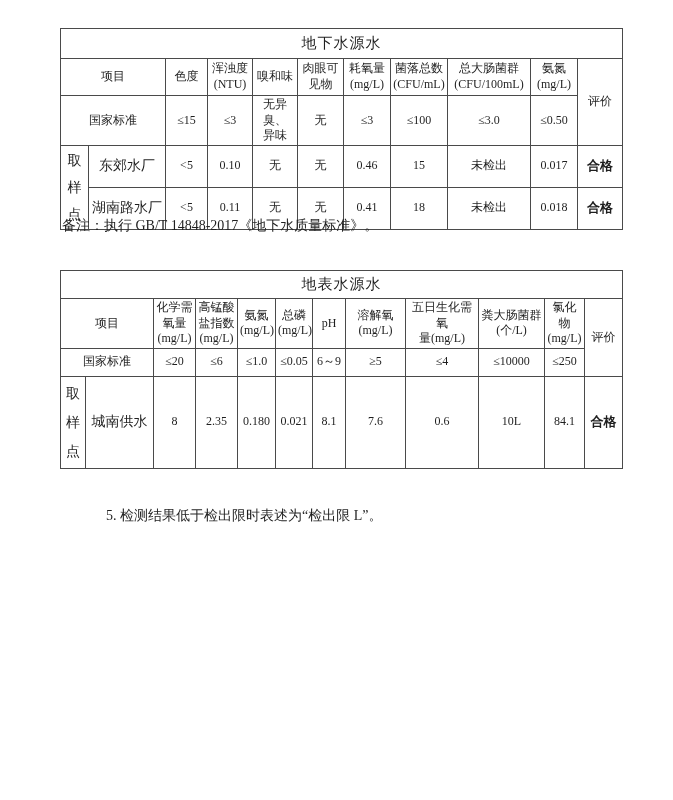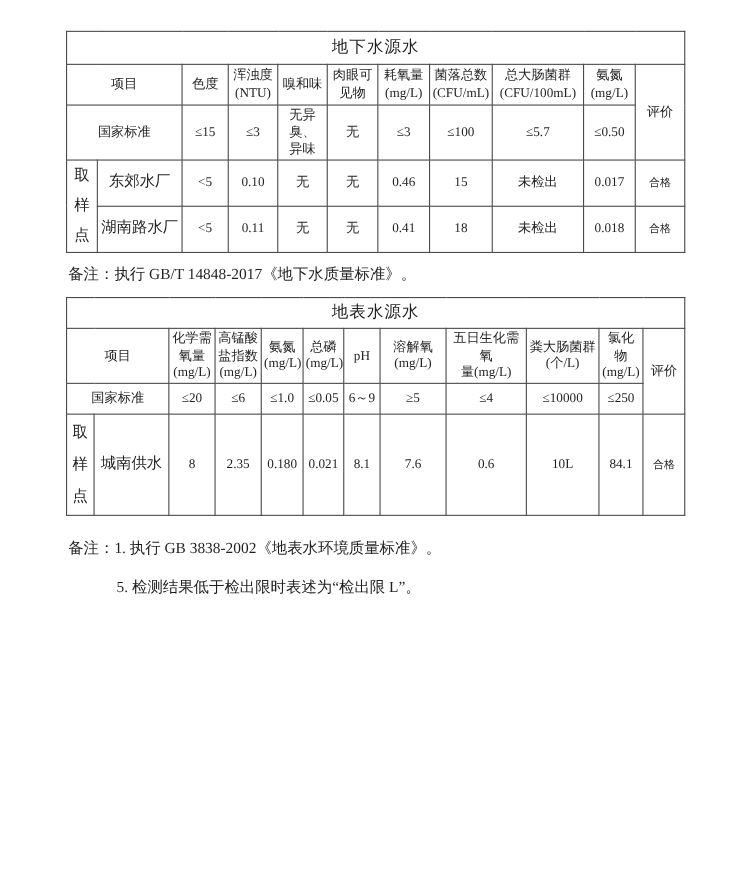--- a/index.html
+++ b/index.html
@@ -25,31 +25,31 @@
     vertical-align:middle;
     font-size:12px;
     line-height:1.3;
     padding:1px 2px;
     white-space:pre-line;
     overflow:hidden;
   }
   .title-cell   { font-size:15px; font-weight:400; letter-spacing:1px; }
   .label-cell   { font-size:12px; }
   .site-cell    { font-size:14px;text-align:center; }
-  .eval-cell    { font-size:10px; }
+  .eval-cell    { font-size:13px;font-weight:bold; }
   .vert-cell    { font-size:14px; }
   #groundwater-table .vert-cell { line-height:27px; }
   #surface-table    .vert-cell { line-height:29px; }
 
   
   .g-title { height:30px; } .g-head { height:37px; } .g-std { height:31px; } .g-data { height:42px; }
   .s-title { height:28px; } .s-head { height:47px; } .s-std { height:28px; } .s-data { height:92px; }
 
   .note-1 {
-    position:absolute; left:62px; top:241px;
+    position:absolute; left:62px; top:216px;
     font-size:14px; line-height:19px;
   }
   .notes-2 {
     position:absolute; left:62px; top:490px;
     font-size:14px; line-height:19px;
   }
   .notes-2 .note-line-2 { margin-top:16px; padding-left:44px; }
 </style>
 </head>
 <body>
@@ -92,21 +92,21 @@
   </tr>
   <tr class="g-std">
     <td colspan="2" class="label-cell">国家标准</td>
     <td>≤15</td>
     <td>≤3</td>
     <td>无异臭、
 异味</td>
     <td>无</td>
     <td>≤3</td>
     <td>≤100</td>
-    <td>≤5.7</td>
+    <td>≤3.0</td>
     <td>≤0.50</td>
   </tr>
   <tr class="g-data">
     <td rowspan="2" class="vert-cell">取
 样
 点</td>
     <td class="site-cell">东郊水厂</td>
     <td>&lt;5</td>
     <td>0.10</td>
     <td>无</td>
@@ -201,15 +201,14 @@
     <td>7.6</td>
     <td>0.6</td>
     <td>10L</td>
     <td>84.1</td>
     <td class="eval-cell">合格</td>
   </tr>
 </tbody>
   </table>
 
 <div class="notes-2">
-  <p class="note-line-1">备注：1. 执行 GB 3838-2002《地表水环境质量标准》。</p>
   <p class="note-line-2">5. 检测结果低于检出限时表述为“检出限 L”。</p>
 </div>
 
 </body></html>

